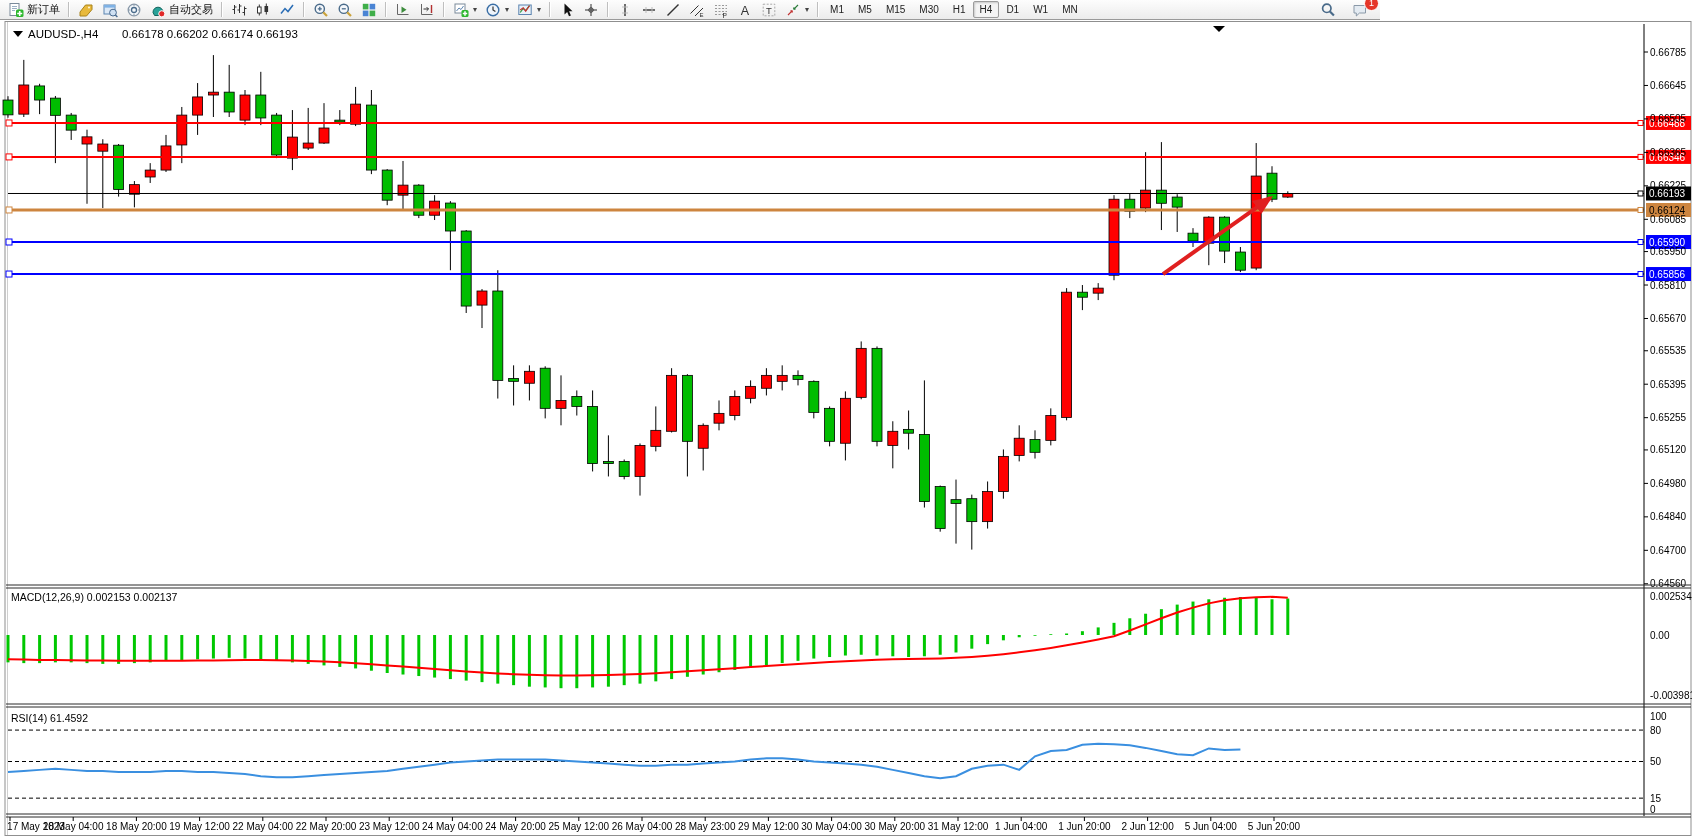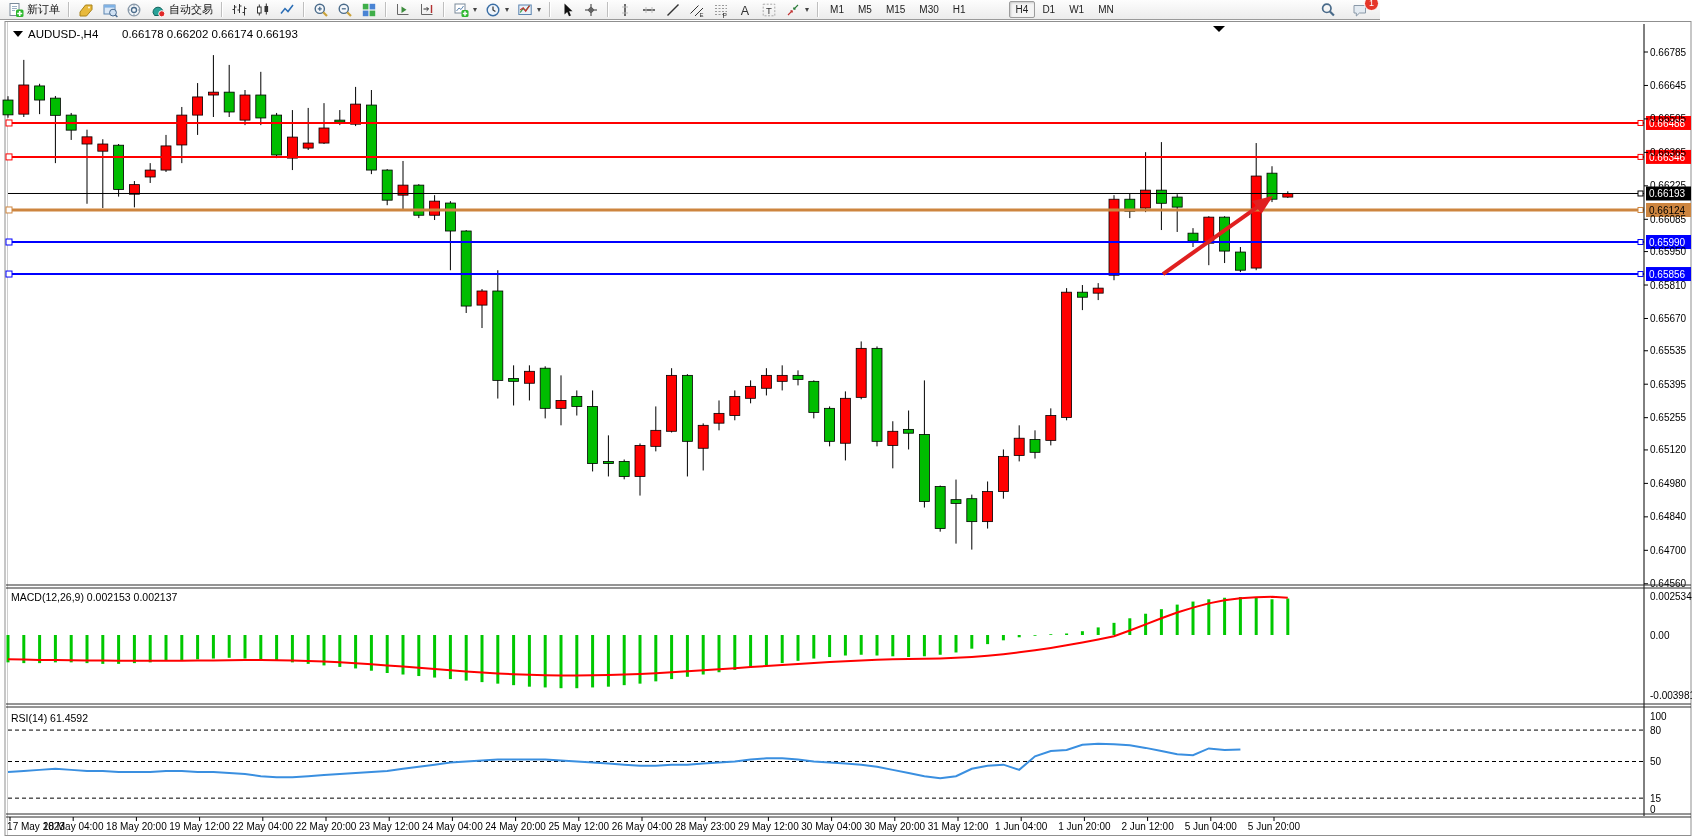--- a/index.html
+++ b/index.html
@@ -10,21 +10,21 @@
            background:linear-gradient(#fdfdfd,#ececec);
            border-bottom:1px solid #9a9a9a;
            display:flex;align-items:center;padding-left:4px;box-sizing:border-box;z-index:5;}
   .tbtn{height:18px;display:flex;align-items:center;gap:3px;padding:0 3px;
         border:1px solid transparent;border-radius:2px;cursor:default;}
   .tbtn svg{display:block;}
   .tbtn .lab{font-size:11px;color:#111;white-space:nowrap;}
   .caret{font-size:8px;color:#444;margin-left:1px;}
   .sep{width:1px;height:15px;background:#bfbfbf;border-right:1px solid #fff;margin:0 4px;}
   .tf{font-size:10px;color:#222;padding:2px 6px;border:1px solid transparent;border-radius:2px;}
-  .tf.active{background:#f4f4f4;border:1px solid #9c9c9c;box-shadow:inset 1px 1px 2px rgba(0,0,0,.18);margin-left:36px;}
+  .tf.active{background:#f4f4f4;border:1px solid #9c9c9c;box-shadow:inset 1px 1px 2px rgba(0,0,0,.18);}
   .right-cluster{margin-left:auto;display:flex;align-items:center;margin-right:8px;gap:8px;}
   .chatwrap{position:relative;}
   .badge{position:absolute;top:-5px;right:-8px;width:13px;height:13px;background:#e53528;color:#fff;
          border-radius:50%;font-size:9px;line-height:13px;text-align:center;border:1px solid #fff;}
   
   .chart-window{position:absolute;left:0;top:20px;width:1692px;height:818px;background:#fff;}
   svg text{font-family:"Liberation Sans", sans-serif;}
 </style>
 </head>
 <body>

